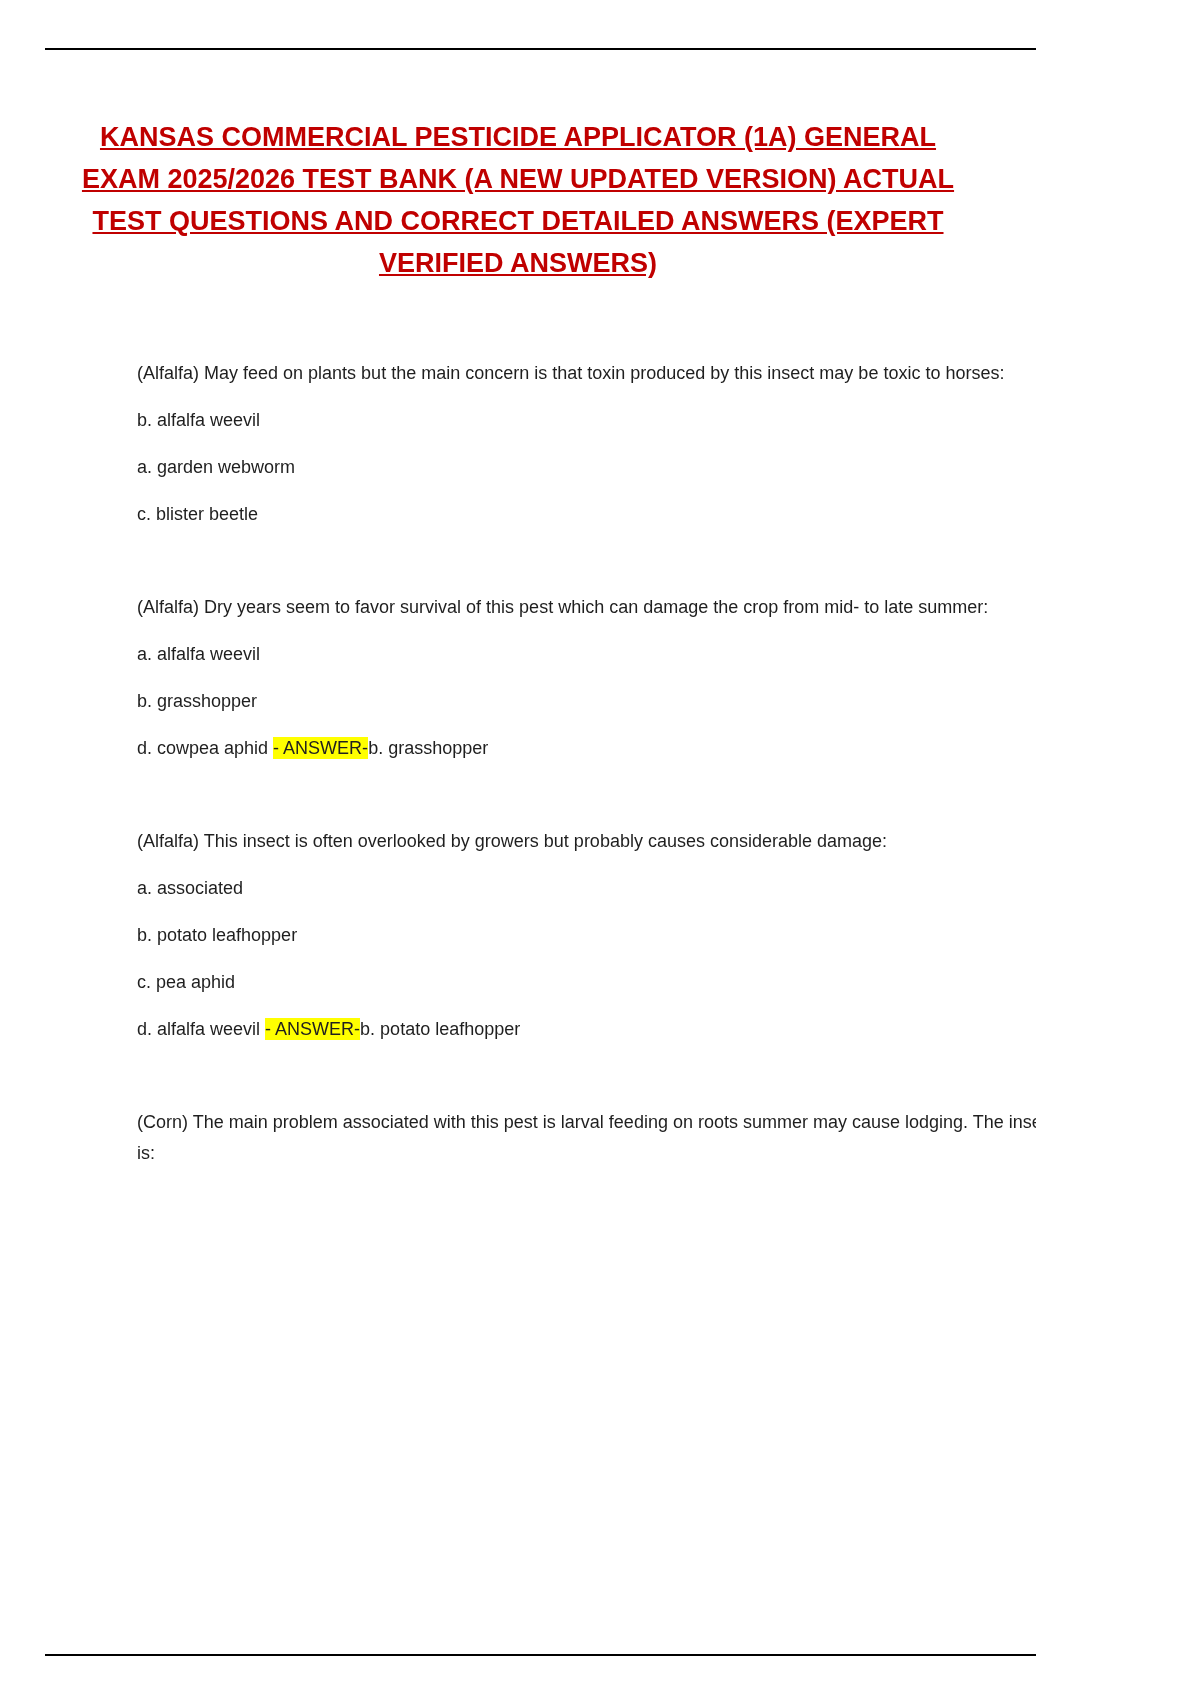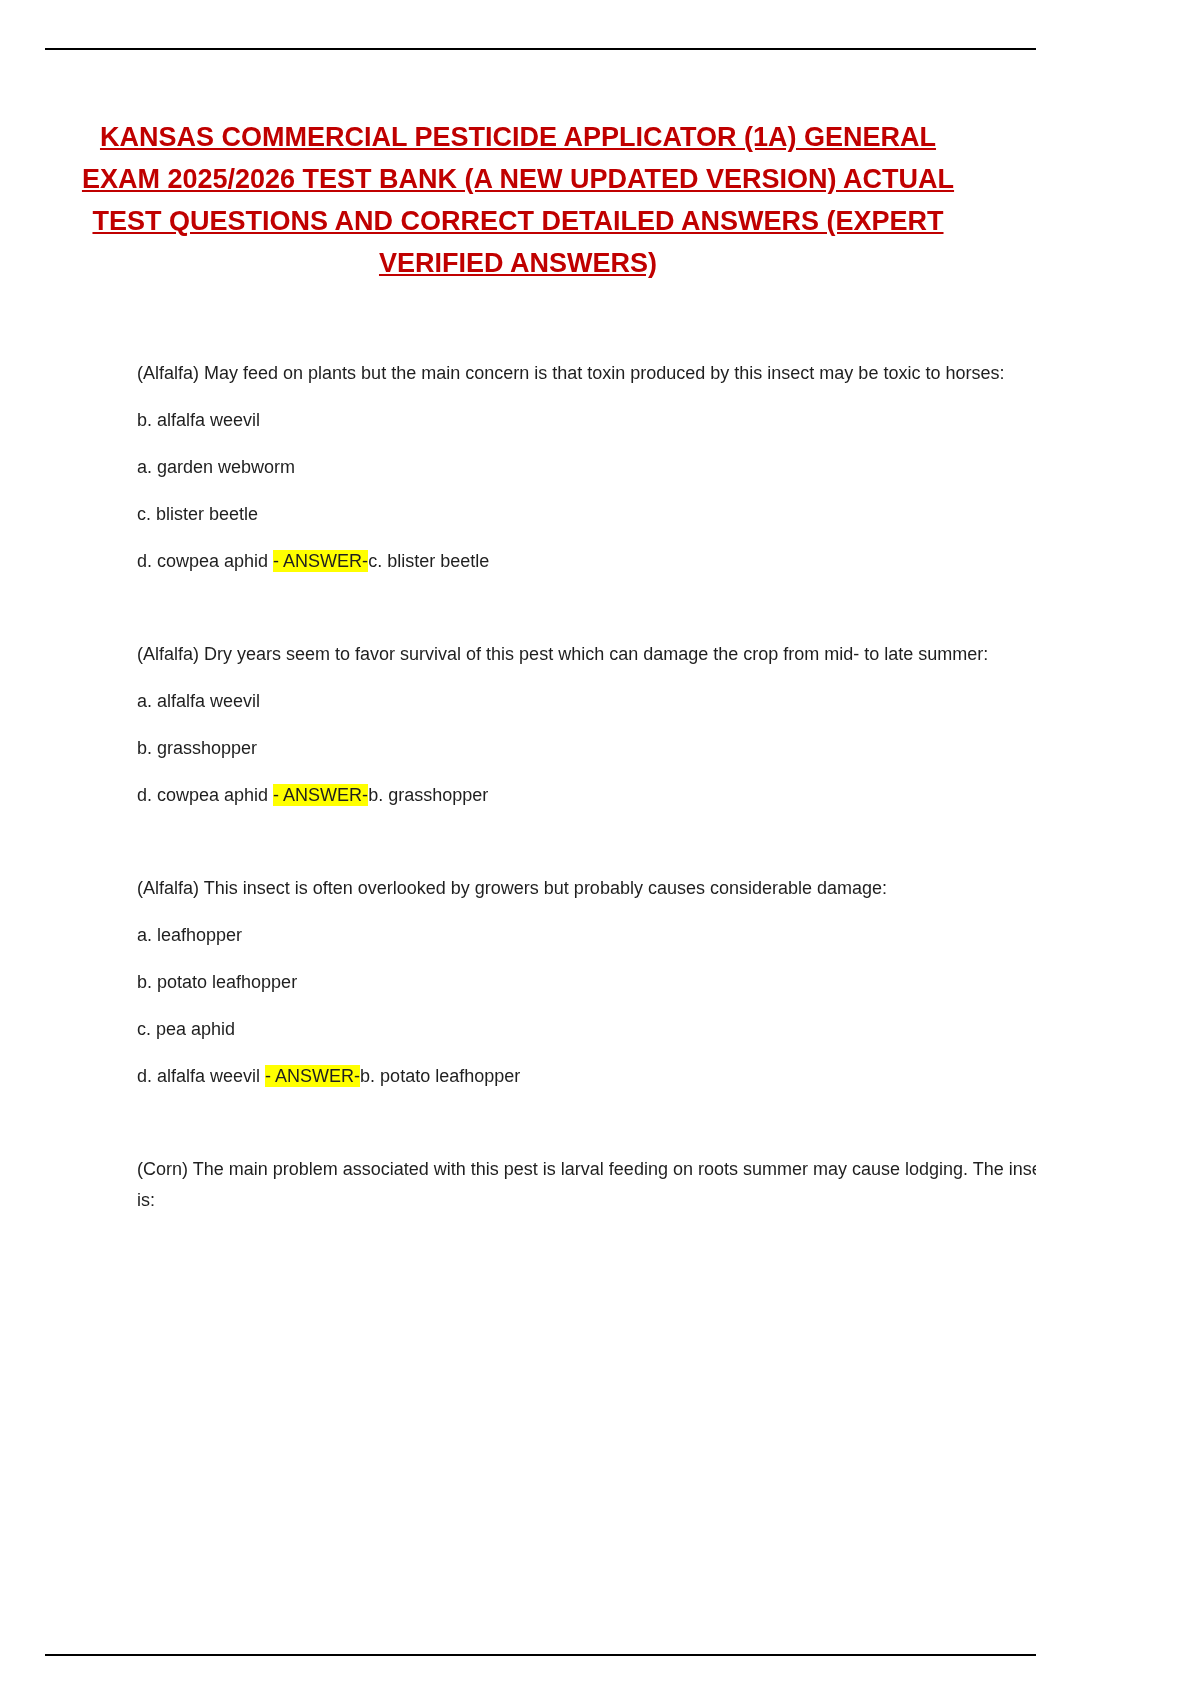--- a/index.html
+++ b/index.html
@@ -71,33 +71,32 @@
 
   <h1 class="title">KANSAS COMMERCIAL PESTICIDE APPLICATOR (1A) GENERAL EXAM 2025/2026 TEST BANK (A NEW UPDATED VERSION) ACTUAL TEST QUESTIONS AND CORRECT DETAILED ANSWERS (EXPERT VERIFIED ANSWERS)</h1>
 
   <div class="content">
 
     <section class="question">
       <p class="prompt">(Alfalfa) May feed on plants but the main concern is that toxin produced by this insect may be toxic to horses:</p>
       <p class="option">b. alfalfa weevil</p>
       <p class="option">a. garden webworm</p>
       <p class="option">c. blister beetle</p>
-      <p class="option answer-line"><span>d. cowpea aphid </span><mark class="hl">- ANSWER-</mark><span>c. blister beetle</span></p>
     </section>
 
     <section class="question">
       <p class="prompt">(Alfalfa) Dry years seem to favor survival of this pest which can damage the crop from mid- to late summer:</p>
       <p class="option">a. alfalfa weevil</p>
       <p class="option">b. grasshopper</p>
       <p class="option answer-line"><span>d. cowpea aphid </span><mark class="hl">- ANSWER-</mark><span>b. grasshopper</span></p>
     </section>
 
     <section class="question">
       <p class="prompt">(Alfalfa) This insect is often overlooked by growers but probably causes considerable damage:</p>
-      <p class="option">a. leafhopper</p>
+      <p class="option">a. associated</p>
       <p class="option">b. potato leafhopper</p>
       <p class="option">c. pea aphid</p>
       <p class="option answer-line"><span>d. alfalfa weevil </span><mark class="hl">- ANSWER-</mark><span>b. potato leafhopper</span></p>
     </section>
 
     <section class="question">
       <p class="prompt">(Corn) The main problem associated with this pest is larval feeding on roots summer may cause lodging. The insect is:</p>
     </section>
 
   </div>

